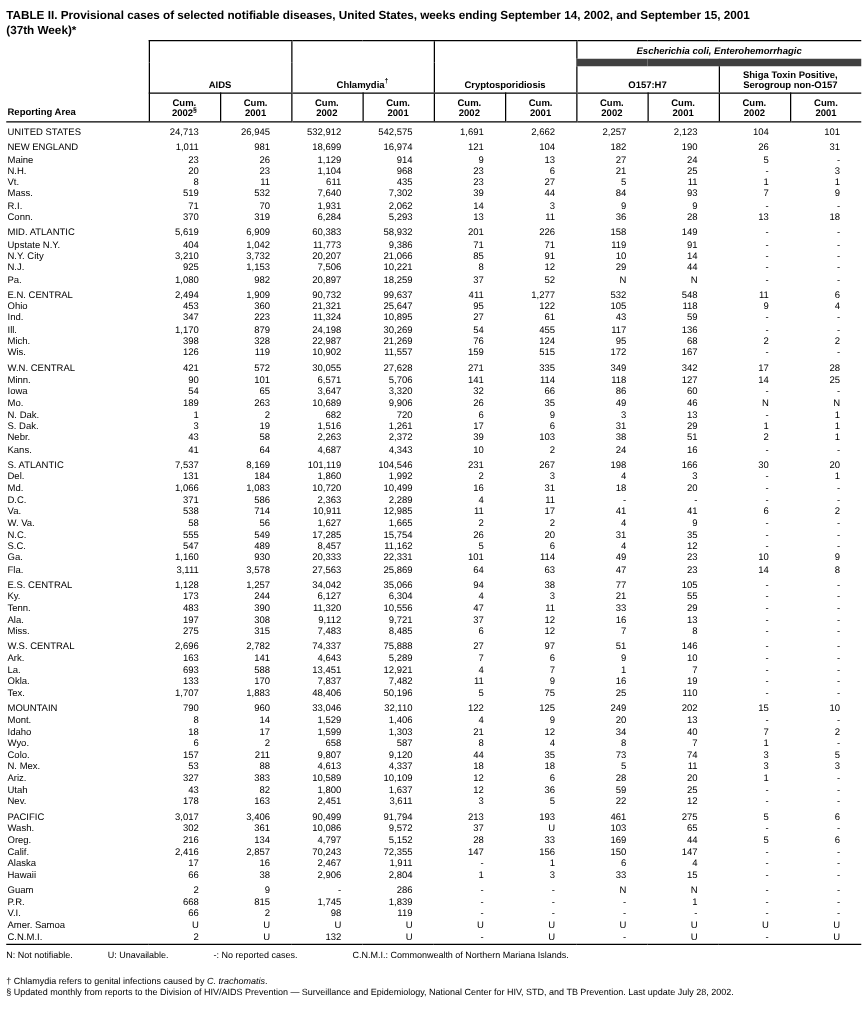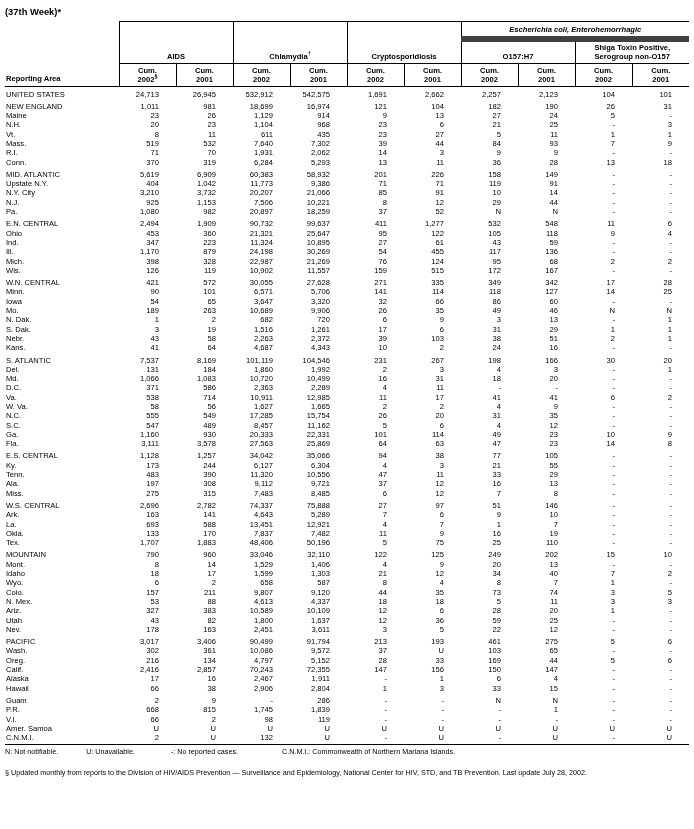--- a/index.html
+++ b/index.html
@@ -28,20 +28,21 @@
   .legend span:nth-child(2){margin-right:36px;}
   .legend span:nth-child(3){margin-right:44px;}
   .note{padding-left:9px;text-indent:-9px;text-align:justify;}
   .note .it{font-style:italic;}
 </style>
 </head>
 <body>
 
 <div class="page">
   <div class="title">
+    <div>TABLE II. Provisional cases of selected notifiable diseases, United States, weeks ending September 14, 2002, and September 15, 2001</div>
     <div>(37th Week)*</div>
   </div>
 
   <table>
     <colgroup>
       <col style="width:114px">
       <col style="width:57px">
         <col style="width:57px">
         <col style="width:57px">
         <col style="width:57px">
@@ -948,16 +949,17 @@
           <td class="num">U</td>
           <td class="num">-</td>
           <td class="num">U</td>
         </tr>
       </tbody>
   </table>
 
   <div class="footnotes">
     <div class="legend"><span>N: Not notifiable.</span><span>U: Unavailable.</span><span>-: No reported cases.</span><span>C.N.M.I.: Commonwealth of Northern Mariana Islands.</span></div>
     <div>
+        <div class="note"><span>† </span><span>Chlamydia refers to genital infections caused by </span><span class="it">C. trachomatis</span><span>.</span></div>
         <div class="note"><span>§ </span><span>Updated monthly from reports to the Division of HIV/AIDS Prevention — Surveillance and Epidemiology, National Center for HIV, STD, and TB Prevention. Last update July 28, 2002.</span></div>
       </div>
   </div>
 </div>
 
 </body></html>

